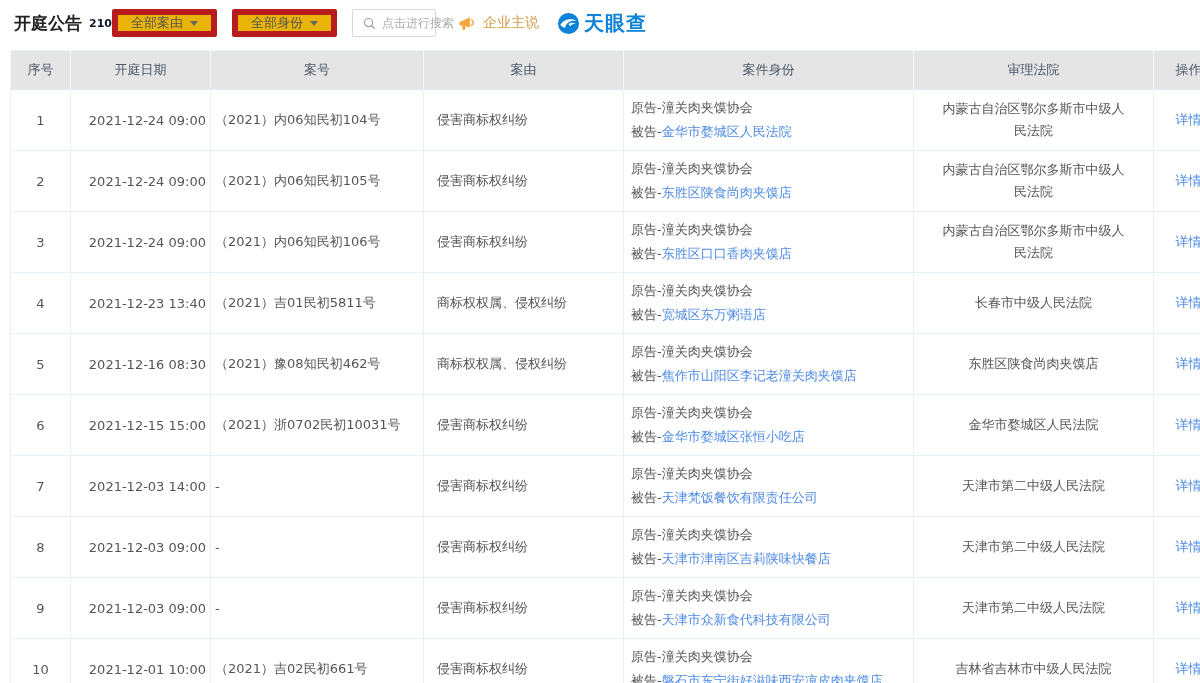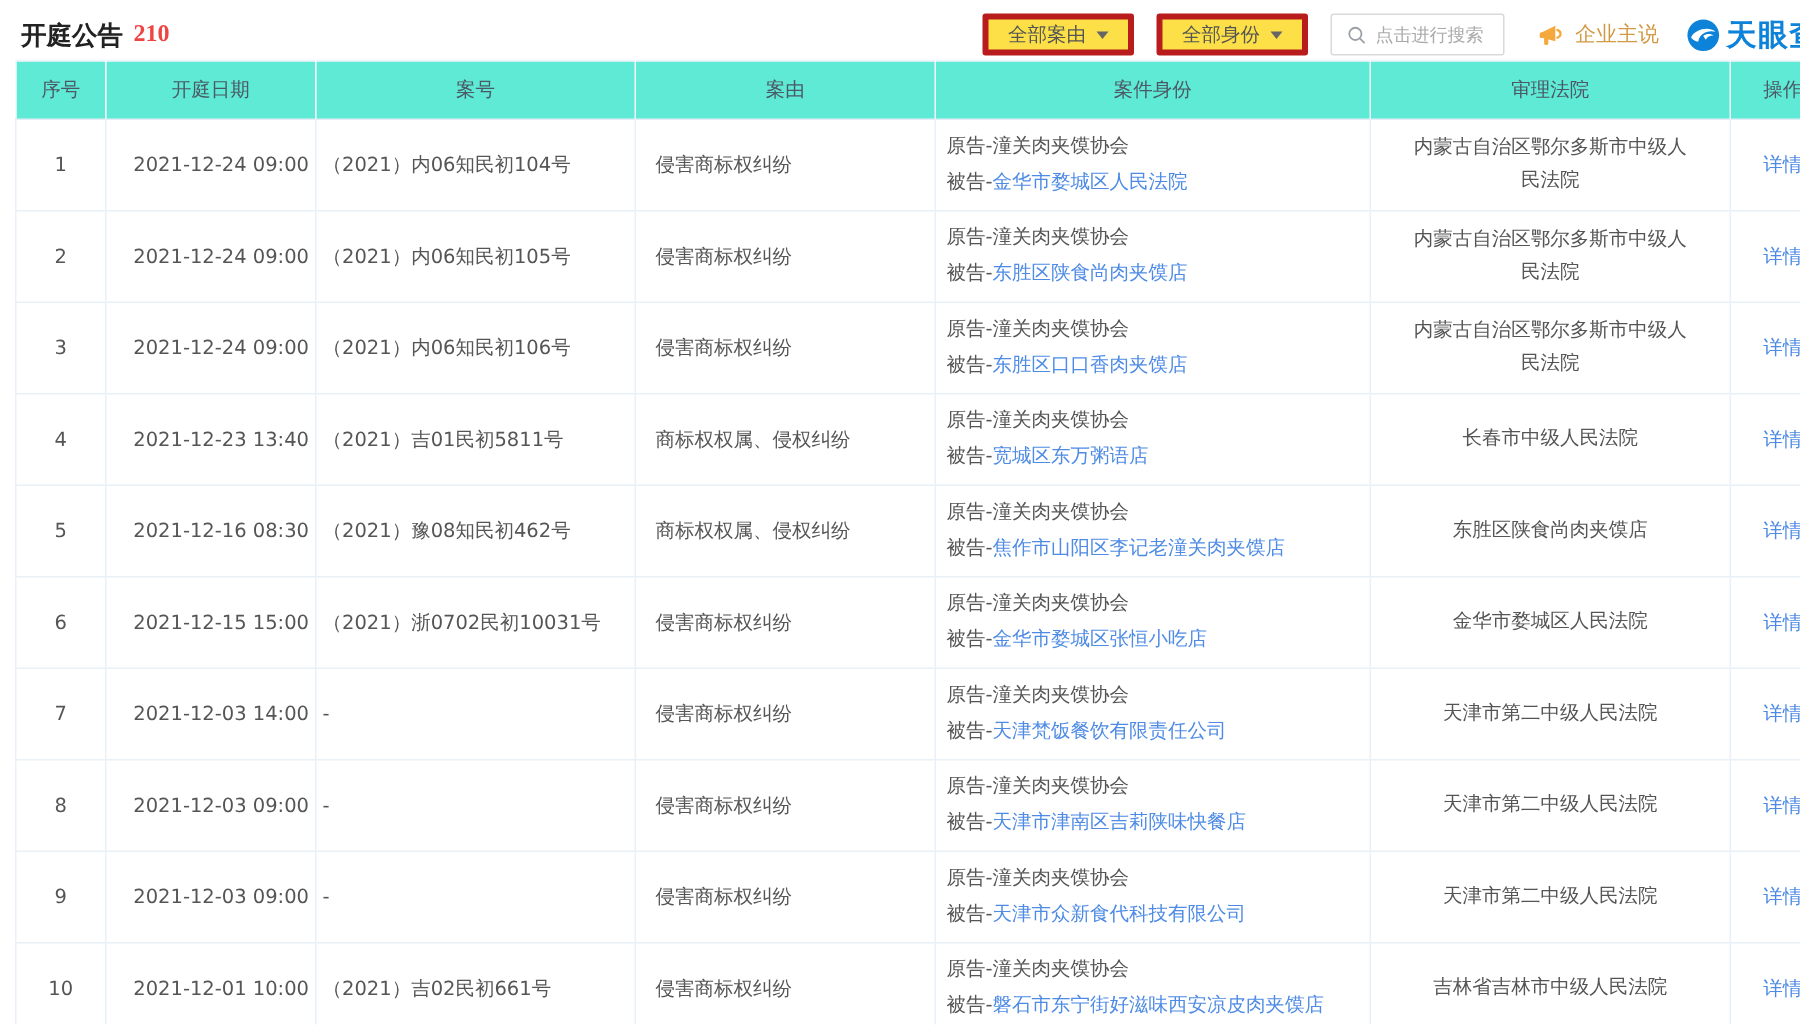--- a/index.html
+++ b/index.html
@@ -3,53 +3,53 @@
 <meta charset="utf-8">
 <style>
   html,body{margin:0;padding:0;}
   body{
     width:1200px;height:683px;overflow:hidden;background:#fff;
     font-family:"DejaVu Sans","Liberation Sans",sans-serif;
     color:#555;font-size:13px;
   }
   
   .topbar{
-    display:flex;align-items:center;justify-content:space-between;
-    padding:6px 0 0 14px;height:34px;box-sizing:content-box;
+    display:flex;align-items:center;
+    padding:6px 0 10px 14px;height:34px;box-sizing:content-box;
   }
   .title-wrap{display:flex;align-items:center;gap:7px;}
   .page-title{font-size:17px;font-weight:bold;color:#222;}
-  .record-count{font-size:16px;font-weight:bold;color:#ef4444;font-family:Liberation Serif, serif;}
+  .record-count{font-size:11px;font-weight:bold;color:#0f172a;}
   .controls{display:flex;align-items:center;margin-right:-14px;}
   .dd-btn{
     display:flex;align-items:center;gap:7px;justify-content:center;
     height:28px;padding:0 13px;margin-right:15px;
-    background:#fde047;border:4px solid #b91c1c;border-radius:2px;
+    background:#eab308;border:6px solid #b91c1c;border-radius:2px;
     font-size:13px;color:#555;cursor:pointer;
     font-family:"DejaVu Sans","Liberation Sans",sans-serif;
   }
   .caret{
     width:0;height:0;border-left:4px solid transparent;border-right:4px solid transparent;
     border-top:5px solid #666;display:inline-block;
   }
   .searchbox{
     display:flex;align-items:center;gap:6px;
     height:28px;padding:0 10px;margin-right:22px;box-sizing:border-box;
-    background:#fff;border:1px solid #d9d9d9;border-radius:2px;width:116px;
+    background:#fff;border:1px solid #d9d9d9;border-radius:2px;width:84px;
   }
   .searchbox .ph{color:#aaa;font-size:12px;white-space:nowrap;}
   .promo{display:flex;align-items:center;gap:6px;margin-right:18px;cursor:pointer;}
   .promo-label{color:#D29A45;font-size:14px;white-space:nowrap;}
   .brand{display:flex;align-items:center;gap:4px;cursor:pointer;}
   .brand-name{color:#0C82D8;font-size:20px;font-weight:bold;letter-spacing:1px;white-space:nowrap;}
   
   .table-wrap{margin-left:10px;width:1190px;overflow:hidden;}
   table{border-collapse:collapse;table-layout:fixed;width:1213px;}
   thead th{
-    background:#5eead4;height:38px;font-weight:normal;color:#4C5866;
+    background:#e5e5e5;height:38px;font-weight:normal;color:#4C5866;
     font-size:13px;text-align:center;padding:0;
     border-right:1px solid #F3F9FE;border-left:1px solid #F3F9FE;
     border-top:1px solid #EDF4FB;border-bottom:1px solid #E3EDF6;
   }
   tbody td{
     border:1px solid #E9F1F8;background:#fff;
     height:60px;padding:6px 10px;vertical-align:middle;
     font-size:13px;color:#555;box-sizing:border-box;
   }
   td.c-no{text-align:center;padding:6px 2px;}

